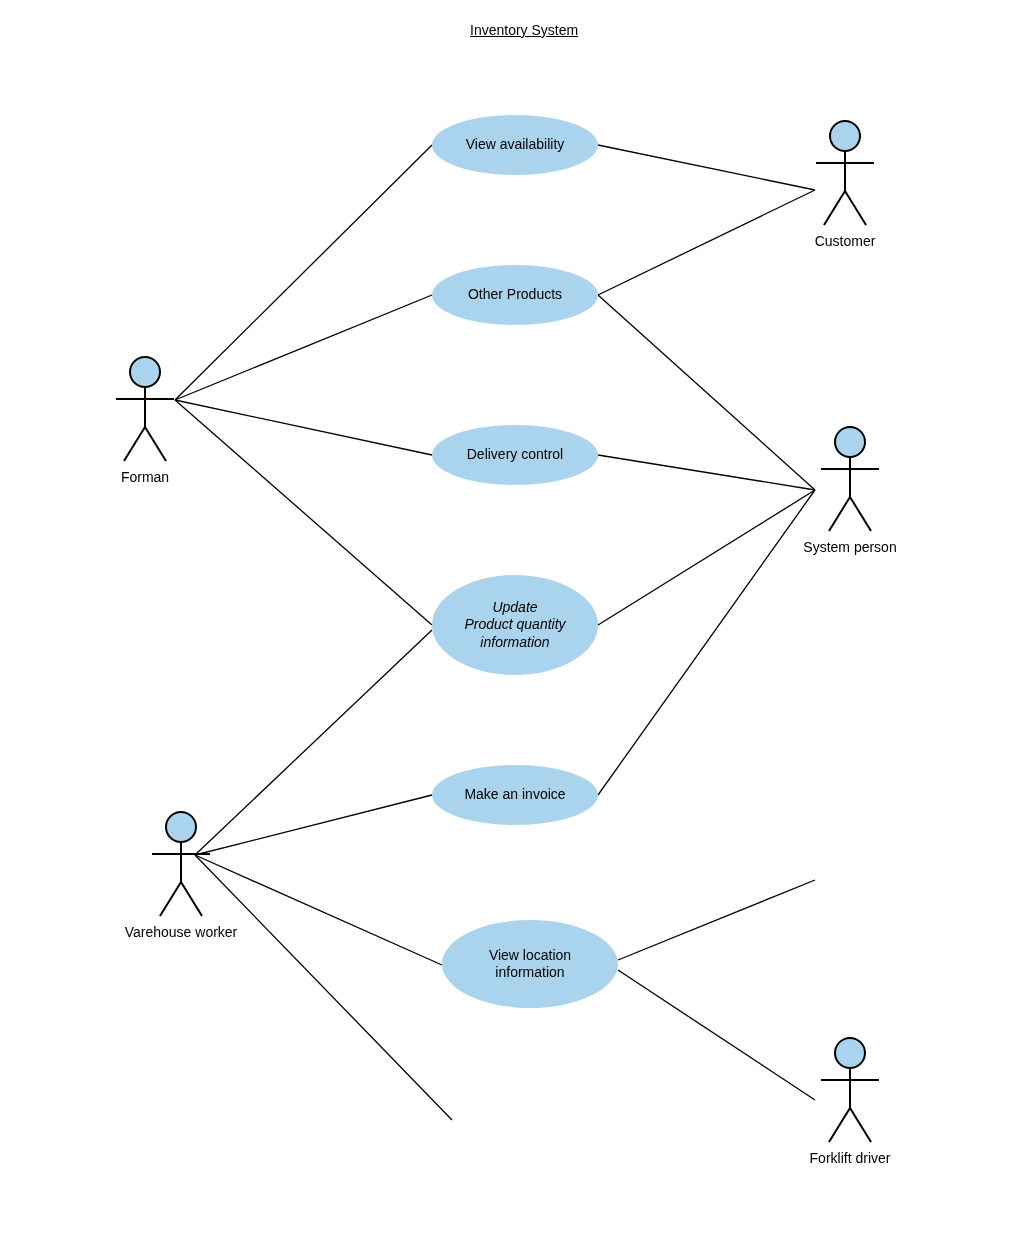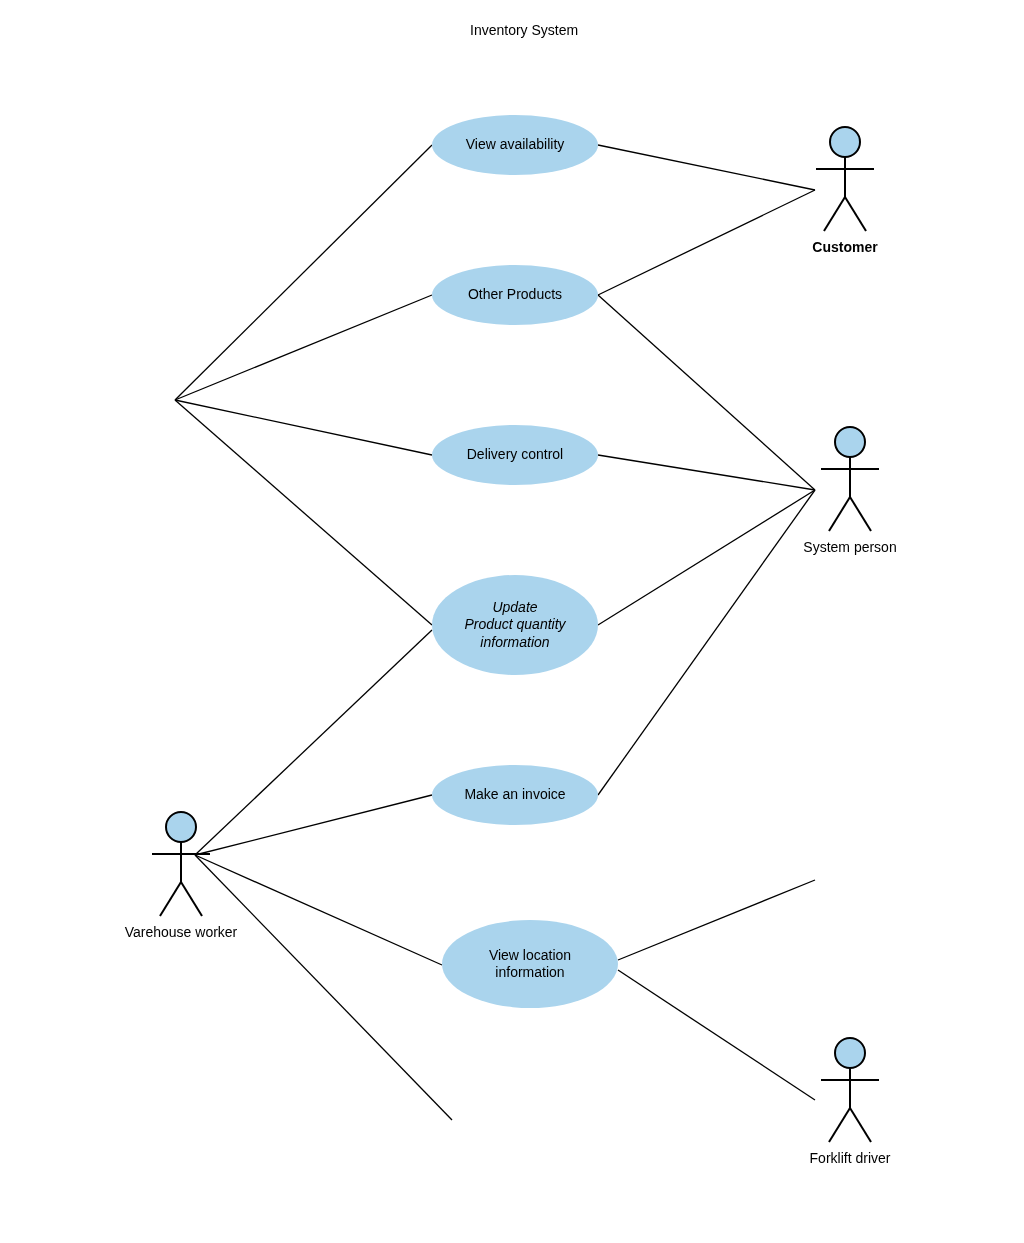--- a/index.html
+++ b/index.html
@@ -15,20 +15,21 @@
   }
   .canvas {
     position: relative;
     width: 1024px;
     height: 1243px;
   }
   .title {
     position: absolute;
     text-align: left;
     white-space: nowrap;
+    text-decoration: underline;
   }
   .actor {
     position: absolute;
     text-align: center;
   }
   .actor svg {
     display: block;
     margin: 0 auto;
   }
   .actor-label {
@@ -109,33 +110,43 @@
 
   <div class="usecase" style="left:432px; top:765px; width:166px; height:60px;">
     <span>Make an invoice</span>
   </div>
 
   <div class="usecase" style="left:442px; top:920px; width:176px; height:88px;">
     <span>View location<br>information</span>
   </div>
 
 
+  <div class="actor" style="left:100px; top:355px; width:90px;">
+    <svg width="70" height="110" viewBox="0 0 70 110">
+      <circle cx="35" cy="17" r="15" fill="#aad4ed" stroke="#000" stroke-width="2"></circle>
+      <line x1="35" y1="32" x2="35" y2="72" stroke="#000" stroke-width="2"></line>
+      <line x1="6" y1="44" x2="64" y2="44" stroke="#000" stroke-width="2"></line>
+      <line x1="35" y1="72" x2="14" y2="106" stroke="#000" stroke-width="2"></line>
+      <line x1="35" y1="72" x2="56" y2="106" stroke="#000" stroke-width="2"></line>
+    </svg>
+    <div class="actor-label">Forman</div>
+  </div>
 
   <div class="actor" style="left:100px; top:810px; width:120px;margin-left:21px;">
     <svg width="70" height="110" viewBox="0 0 70 110">
       <circle cx="35" cy="17" r="15" fill="#aad4ed" stroke="#000" stroke-width="2"></circle>
       <line x1="35" y1="32" x2="35" y2="72" stroke="#000" stroke-width="2"></line>
       <line x1="6" y1="44" x2="64" y2="44" stroke="#000" stroke-width="2"></line>
       <line x1="35" y1="72" x2="14" y2="106" stroke="#000" stroke-width="2"></line>
       <line x1="35" y1="72" x2="56" y2="106" stroke="#000" stroke-width="2"></line>
     </svg>
     <div class="actor-label">Varehouse worker</div>
   </div>
 
-  <div class="actor" style="left:800px; top:125px; width:90px;font-weight:bold;">
+  <div class="actor" style="left:800px; top:119px; width:90px;">
     <svg width="70" height="110" viewBox="0 0 70 110">
       <circle cx="35" cy="17" r="15" fill="#aad4ed" stroke="#000" stroke-width="2"></circle>
       <line x1="35" y1="32" x2="35" y2="72" stroke="#000" stroke-width="2"></line>
       <line x1="6" y1="44" x2="64" y2="44" stroke="#000" stroke-width="2"></line>
       <line x1="35" y1="72" x2="14" y2="106" stroke="#000" stroke-width="2"></line>
       <line x1="35" y1="72" x2="56" y2="106" stroke="#000" stroke-width="2"></line>
     </svg>
     <div class="actor-label">Customer</div>
   </div>
 

